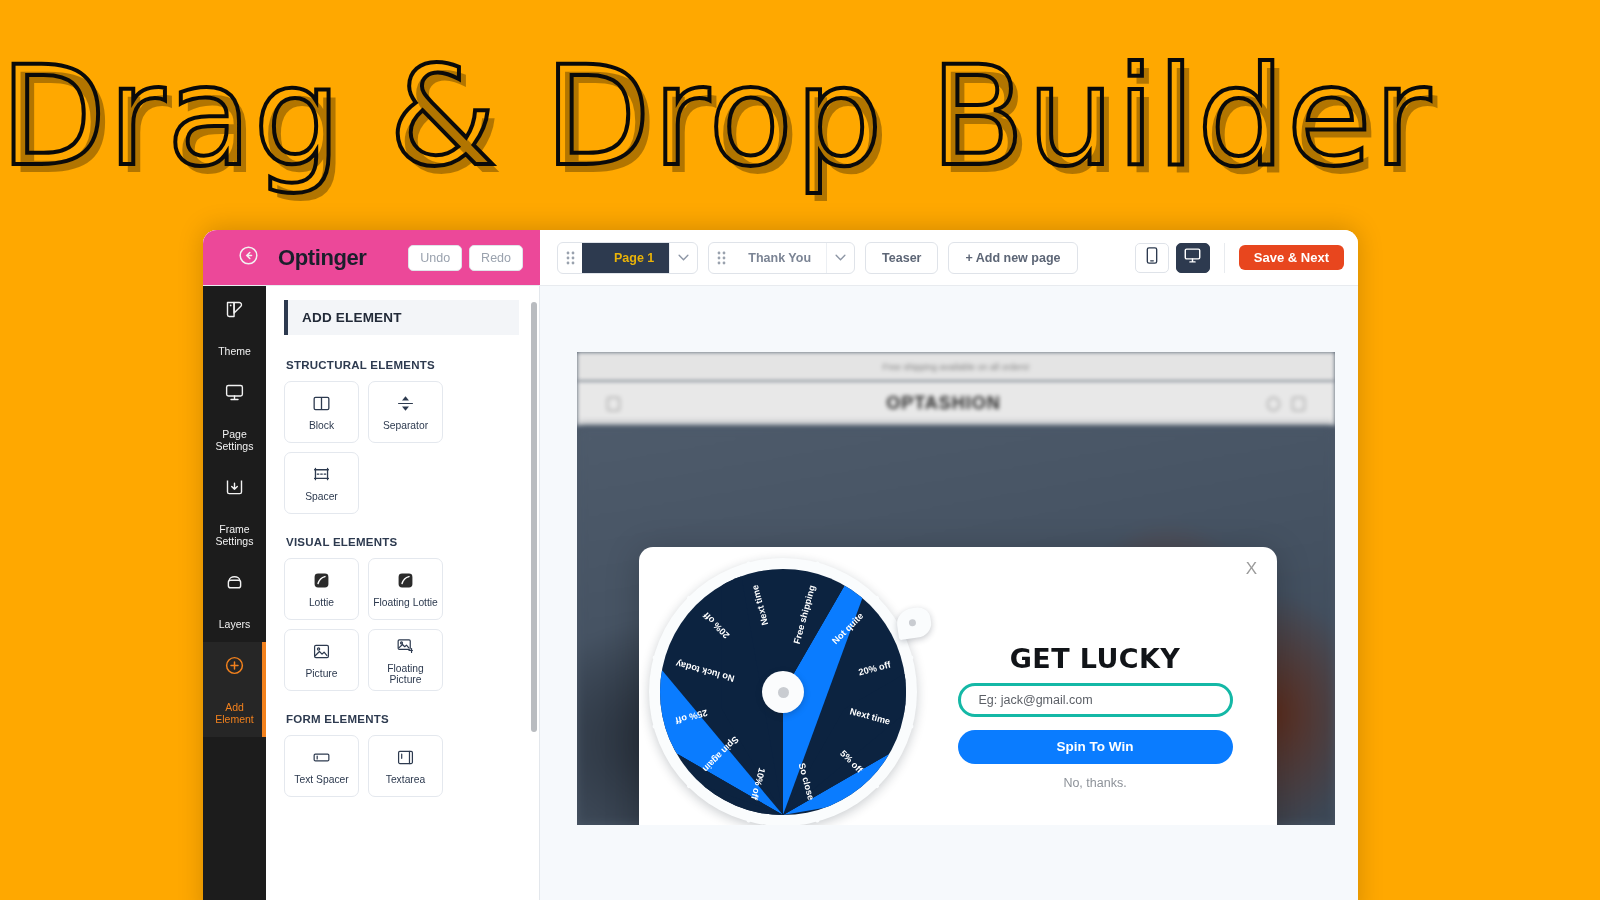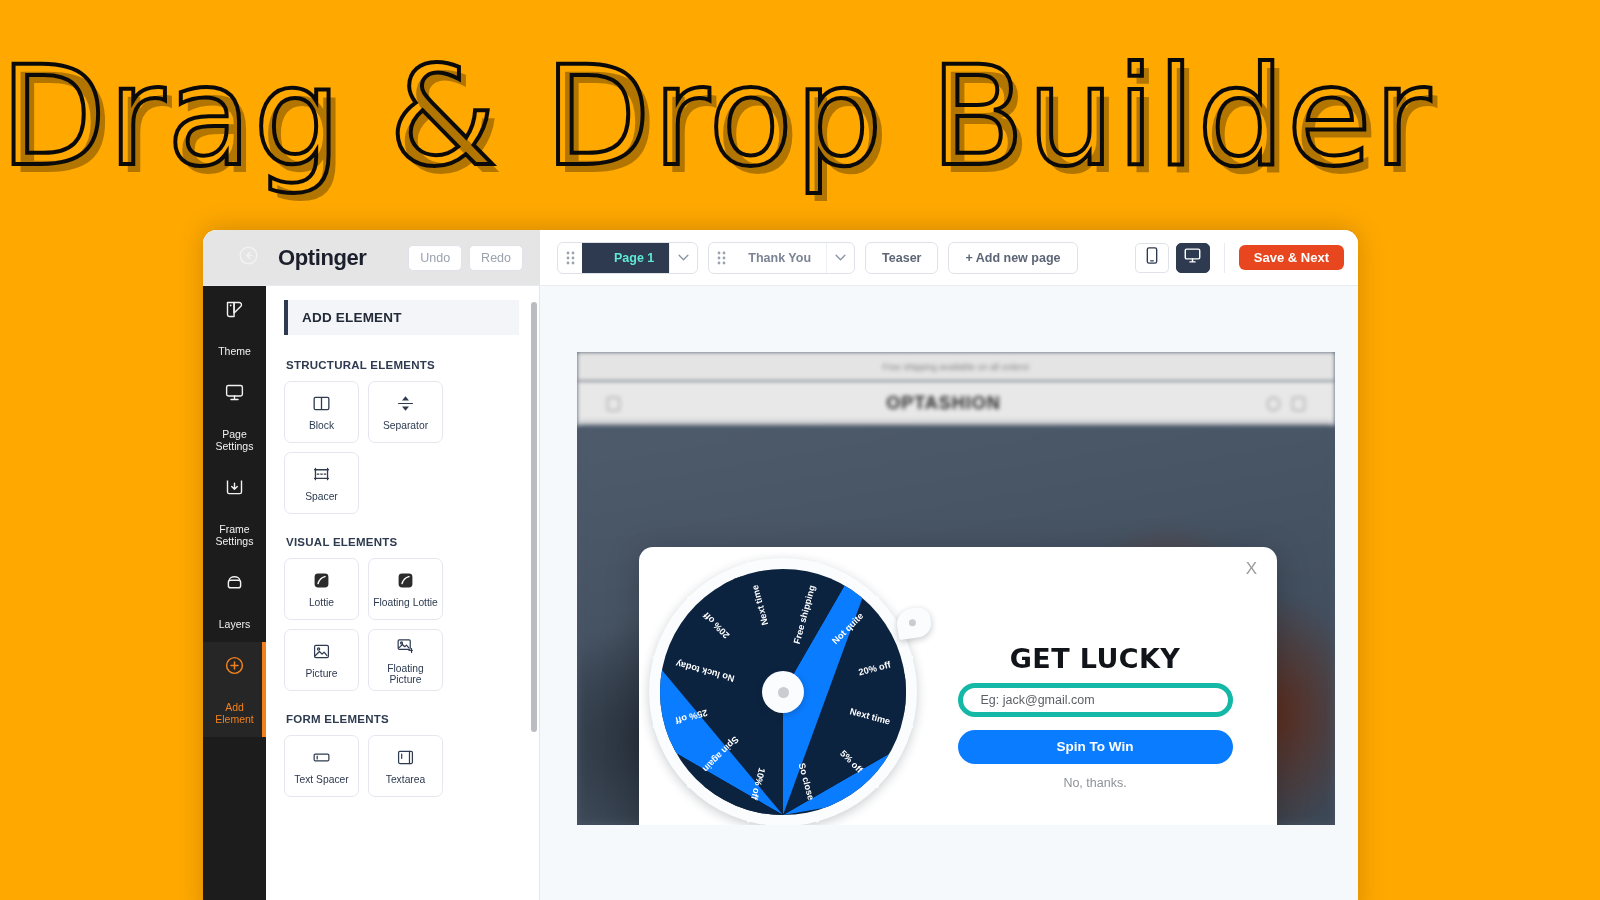--- a/index.html
+++ b/index.html
@@ -50,21 +50,21 @@
     background: #ffffff;
     border-bottom: 1px solid #e8ebef;
   }
   .topbar-left {
     width: 337px;
     flex: 0 0 337px;
     display: flex;
     align-items: center;
     padding-left: 27px;
     gap: 12px;
-    background: #e5e5e5;
+    background: #ec4899;
     position: relative;
     z-index: 3;
   }
   .brand {
     font-size: 22px;
     font-weight: 700;
     color: #1a1f2b;
     letter-spacing: -0.4px;
   }
   .undo-redo { display: flex; gap: 7px; margin-left: auto; margin-right: 17px; }
@@ -102,21 +102,21 @@
   .page-chip {
     height: 32px;
     display: flex; align-items: center;
     padding: 0 15px;
     font-size: 12.5px;
     font-weight: 700;
     color: #7b8494;
     cursor: pointer;
     white-space: nowrap;
   }
-  .page-chip.active { background: #2d3a4f; color: #5eead4; padding-left: 32px; }
+  .page-chip.active { background: #2d3a4f; color: #eab308; padding-left: 32px; }
   .chev {
     width: 28px; height: 32px;
     display: flex; align-items: center; justify-content: center;
     border-left: 1px solid #eceff3;
     cursor: pointer;
   }
   .pill-btn {
     height: 32px;
     border: 1px solid #dfe3e9;
     border-radius: 6px;
@@ -332,21 +332,21 @@
   .gl-sub {
     font-size: 14.5px;
     color: #15181d;
     text-align: center;
     line-height: 19px;
     margin-bottom: 17px;
     max-width: 275px;
   }
   .gl-input {
     width: 275px; height: 34px;
-    border: 5px solid #14b8a6;
+    border: 3px solid #14b8a6;
     border-radius: 18px;
     padding: 0 18px;
     font-size: 12.5px;
     color: #701a75;
     font-family: "Liberation Sans", sans-serif;
     outline: none;
     background: #fff;
   }
   .gl-input::placeholder { color: #5b5f66; }
   .gl-btn {

